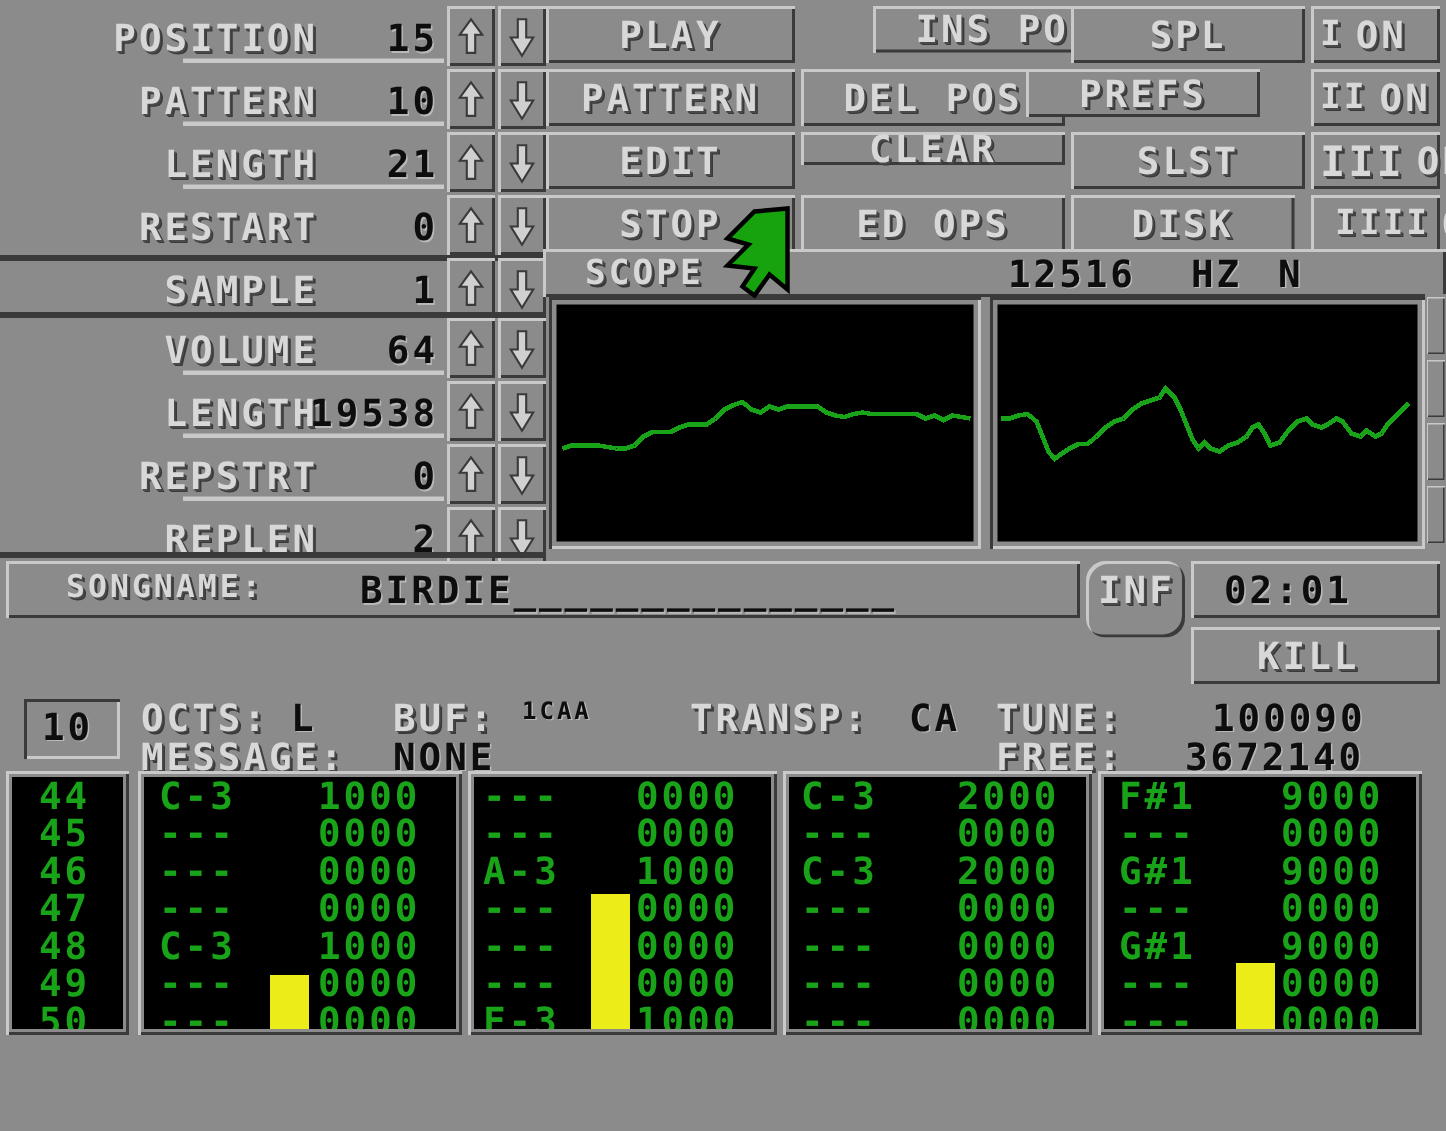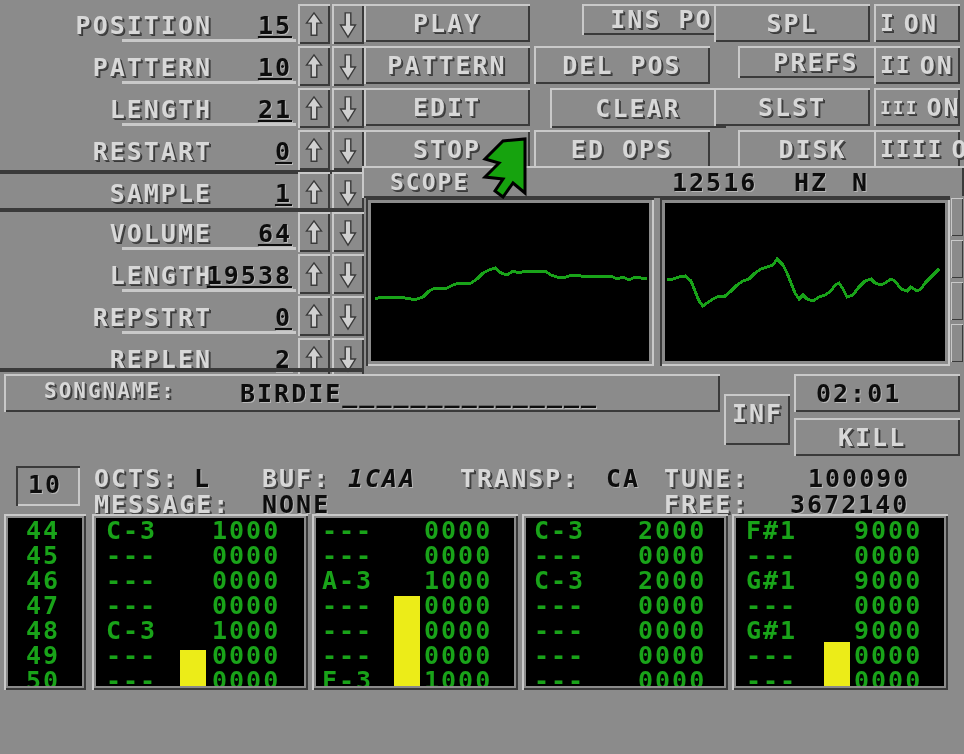--- a/index.html
+++ b/index.html
@@ -33,21 +33,21 @@
     text-shadow: 1px 1px 0 #b8b8b8;
     font-weight:bold;
     letter-spacing:2px;
     white-space:nowrap;
   }
 
   
   #top-left{position:absolute;left:0;top:0;width:362px;height:197px;}
   .prow{position:absolute;left:4px;width:292px;height:40px;}
   .prow .lbl{position:absolute;left:0;top:7px;width:208px;text-align:right;font-size:25px;}
-  .prow .val{position:absolute;right:4px;top:7px;text-align:left;font-size:25px;text-decoration:underline;}
+  .prow .val{position:absolute;right:4px;top:7px;text-align:left;font-size:25px;}
   .prow .ul{position:absolute;left:118px;right:0;bottom:2px;height:3px;background:#c9c9c9;}
   .arrw{position:absolute;top:0;width:32px;height:40px;}
   .arrw svg{position:absolute;left:6px;top:7px;}
   .sep{position:absolute;left:0;width:362px;height:4px;background:#3a3a3a;}
 
   
   .tbtn{
     position:absolute;
     background:#8b8b8b;
     box-shadow: inset 2px 2px 0 0 #c9c9c9, inset -2px -2px 0 0 #3a3a3a;
@@ -243,52 +243,52 @@
       </div>
       <div class="tbtn" style="left:364px;top:130px;width:166px;height:38px;">
         <span class="pt">STOP</span>
       </div>
       <div class="tbtn" style="left:534px;top:4px;width:176px;height:31px;margin-left:48px;">
         <span class="pt">INS POS</span>
       </div>
       <div class="tbtn" style="left:534px;top:46px;width:176px;height:38px;">
         <span class="pt">DEL POS</span>
       </div>
-      <div class="tbtn" style="left:534px;top:88px;width:176px;height:40px;margin-left:16px;">
+      <div class="tbtn" style="left:534px;top:88px;width:176px;height:22px;">
         <span class="pt">CLEAR</span>
       </div>
       <div class="tbtn" style="left:534px;top:130px;width:176px;height:38px;">
         <span class="pt">ED OPS</span>
       </div>
       <div class="tbtn" style="left:714px;top:4px;width:156px;height:38px;">
         <span class="pt">SPL</span>
       </div>
-      <div class="tbtn" style="left:738px;top:46px;width:156px;height:32px;">
+      <div class="tbtn" style="left:684px;top:46px;width:156px;height:32px;">
         <span class="pt">PREFS</span>
       </div>
       <div class="tbtn" style="left:714px;top:88px;width:156px;height:38px;">
         <span class="pt">SLST</span>
       </div>
-      <div class="tbtn" style="left:714px;top:130px;width:149px;height:38px;margin-left:24px;">
+      <div class="tbtn" style="left:714px;top:130px;width:149px;height:38px;">
         <span class="pt">DISK</span>
       </div>
       <div class="tbtn" style="left:874px;top:4px;width:86px;height:38px;justify-content:flex-start;">
         <span class="pt" style="margin-left:6px;font-size:23px;">I</span>
         <span class="pt" style="margin-left:8px;font-size:25px;">ON</span>
       </div>
       <div class="tbtn" style="left:874px;top:46px;width:86px;height:38px;justify-content:flex-start;">
         <span class="pt" style="margin-left:6px;font-size:23px;">II</span>
         <span class="pt" style="margin-left:8px;font-size:25px;">ON</span>
       </div>
       <div class="tbtn" style="left:874px;top:88px;width:86px;height:38px;justify-content:flex-start;">
-        <span class="pt" style="margin-left:6px;font-size:18px;">III</span>
+        <span class="pt" style="margin-left:6px;font-size:28px;">III</span>
         <span class="pt" style="margin-left:8px;font-size:25px;">ON</span>
       </div>
       <div class="tbtn" style="left:874px;top:130px;width:86px;height:38px;justify-content:flex-start;">
-        <span class="pt" style="margin-left:6px;font-size:23px;">IIII</span>
+        <span class="pt" style="margin-left:16px;font-size:23px;">IIII</span>
         <span class="pt" style="margin-left:8px;font-size:25px;">ON</span>
       </div>
     </div>
 
   <div id="scope-bar" class="up">
     <div class="pt" style="position:absolute;left:28px;top:3px;font-size:23px;">SCOPE</div>
     <div class="pt-dark" style="position:absolute;left:310px;top:2px;font-size:25px;">12516</div>
     <div class="pt-dark" style="position:absolute;left:432px;top:2px;font-size:25px;">HZ</div>
     <div class="pt-dark" style="position:absolute;left:490px;top:2px;font-size:25px;">N</div>
   </div>
@@ -313,39 +313,39 @@
     <div class="seg" style="top:2px;"></div>
     <div class="seg" style="top:44px;"></div>
     <div class="seg" style="top:86px;"></div>
     <div class="seg" style="top:128px;"></div>
   </div>
 
   <div class="up" style="position:absolute;left:4px;top:374px;width:716px;height:38px;">
     <div class="pt" style="position:absolute;left:40px;top:5px;font-size:21px;">SONGNAME:</div>
     <div class="pt-dark" style="position:absolute;left:236px;top:5px;font-size:25px;text-align:center;">BIRDIE_______________</div>
   </div>
-  <div class="up" style="position:absolute;left:724px;top:394px;width:66px;height:51px;">
+  <div class="up" style="position:absolute;left:724px;top:374px;width:66px;height:51px;border-radius:13px;">
     <div class="pt" style="position:absolute;left:8px;top:5px;font-size:25px;">INF</div>
   </div>
   <div class="up" style="position:absolute;left:794px;top:374px;width:166px;height:38px;">
     <div class="pt-dark" style="position:absolute;left:22px;top:5px;font-size:25px;">02:01</div>
   </div>
 
   <div class="up" style="position:absolute;left:794px;top:418px;width:166px;height:38px;">
     <div class="pt" style="position:absolute;left:44px;top:5px;font-size:25px;">KILL</div>
   </div>
 
   <div id="infoblk">
     <div class="down" style="position:absolute;left:16px;top:4px;width:64px;height:40px;">
       <div class="pt-dark" style="position:absolute;left:12px;top:4px;font-size:25px;">10</div>
     </div>
     <div class="pt" style="position:absolute;left:94px;top:2px;font-size:25px;">OCTS:</div>
     <div class="pt-dark" style="position:absolute;left:194px;top:2px;font-size:25px;">L</div>
     <div class="pt" style="position:absolute;left:262px;top:2px;font-size:25px;">BUF:</div>
-    <div class="pt-dark" style="position:absolute;left:348px;top:2px;font-size:25px;font-style:italic;">1CAA</div>
+    <div class="pt-dark" style="position:absolute;left:348px;top:2px;font-size:16px;">1CAA</div>
     <div class="pt" style="position:absolute;left:460px;top:2px;font-size:25px;">TRANSP:</div>
     <div class="pt-dark" style="position:absolute;left:606px;top:2px;font-size:25px;">CA</div>
     <div class="pt" style="position:absolute;left:664px;top:2px;font-size:25px;">TUNE:</div>
     <div class="pt-dark" style="position:absolute;left:808px;top:2px;font-size:25px;">100090</div>
 
     <div class="pt" style="position:absolute;left:94px;top:28px;font-size:25px;">MESSAGE:</div>
     <div class="pt-dark" style="position:absolute;left:262px;top:28px;font-size:25px;">NONE</div>
     <div class="pt" style="position:absolute;left:664px;top:28px;font-size:25px;">FREE:</div>
     <div class="pt-dark" style="position:absolute;left:790px;top:28px;font-size:25px;">3672140</div>
   </div>

